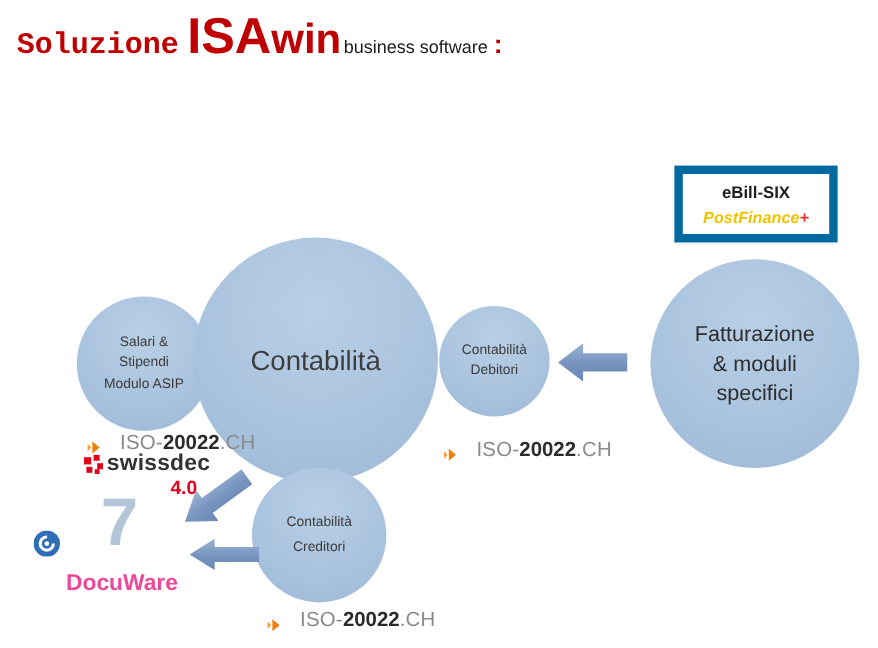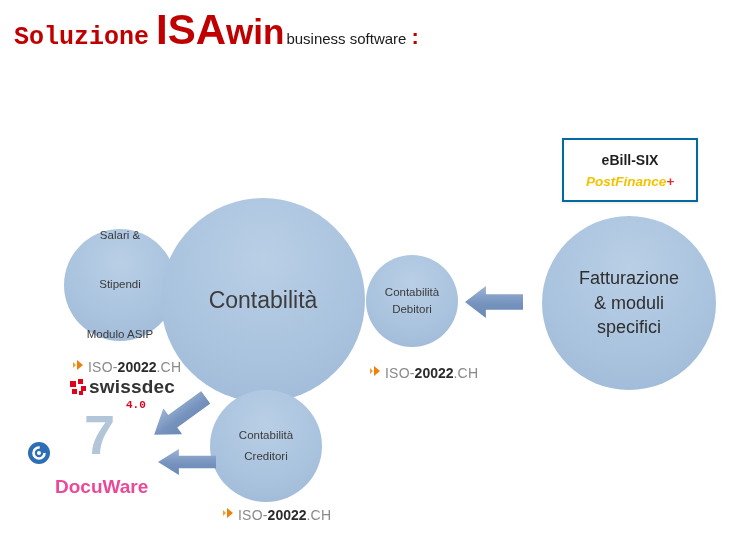--- a/index.html
+++ b/index.html
@@ -16,59 +16,59 @@
 
   
   .circle {
     position:absolute; border-radius:50%;
     background:radial-gradient(circle at 50% 30%, #b9cfe6 0%, #a6c0dc 70%, #9ab5d5 100%);
     display:flex; flex-direction:column; align-items:center; justify-content:center;
     text-align:center; color:#3a3a3a;
   }
   .c-top    { left:209px; top:108px; width:108px; height:108px; font-size:13px;  gap:7px;  z-index:1; }
   .c-center { left:161px; top:198px; width:204px; height:204px; font-size:23px; gap:26px; z-index:2; color:#3d3d3d; }
-  .c-left   { left:64px;  top:229px; width:112px; height:112px; font-size:11.5px; gap:4px; z-index:1;justify-content:space-between; }
+  .c-left   { left:64px;  top:247px; width:112px; height:112px; font-size:11.5px; gap:4px; z-index:1; }
   .c-right  { left:366px; top:255px; width:92px;  height:92px;  font-size:11.5px; gap:4px; z-index:1; }
   .c-bottom { left:210px; top:390px; width:112px; height:112px; font-size:11.5px; gap:8px; z-index:3; }
   .c-far    { left:542px; top:216px; width:174px; height:174px; font-size:18px; gap:4px; z-index:1; color:#2e2e2e; }
 
   
   .ebill {
     position:absolute; left:562px; top:138px; width:136px; height:64px;
-    background:#ffffff; border:2px solid #0369a1; box-shadow:0 1px 3px rgba(0,0,0,0.10);
+    background:#ffffff; border:7px solid #0369a1; box-shadow:0 1px 3px rgba(0,0,0,0.10);
     display:flex; flex-direction:column; align-items:center; justify-content:center; gap:6px; z-index:4;
   }
   .eb-title { font-size:14px; font-weight:bold; color:#1f1f1f; }
   .eb-brand { font-size:13.5px; font-weight:bold; font-style:italic; color:#f2c300; }
   .eb-plus  { color:#e03030; }
 
   
   .arrow {
     position:absolute;
     background:linear-gradient(180deg, #9db4d4 0%, #7693be 55%, #6b89b6 100%);
     clip-path:polygon(0 50%, 36% 0, 36% 26%, 100% 26%, 100% 74%, 36% 74%, 36% 100%);
     filter:drop-shadow(1px 1px 1px rgba(0,0,0,0.18));
   }
   .a-fatturazione { left:465px; top:286px; width:58px; height:32px; z-index:2; }
   .a-diagonal     { left:148px; top:400px; width:64px; height:32px; transform:rotate(-36deg); z-index:4; }
   .a-creditori    { left:158px; top:449px; width:58px; height:26px; z-index:4; }
 
   
-  .iso { position:absolute; display:flex; align-items:flex-start; gap:4px; font-size:14px; white-space:nowrap; z-index:5; }
+  .iso { position:absolute; display:flex; align-items:flex-end; gap:16px; font-size:17px; white-space:nowrap; z-index:5; }
   .iso-gray { color:#8a8a8a; letter-spacing:0.2px; }
   .iso-bold { color:#2b2b2b; font-weight:bold; }
   .iso-1 { left:72px;  top:359px; }
   .iso-2 { left:369px; top:365px; }
   .iso-3 { left:222px; top:507px; }
 
   
   .swissdec { position:absolute; left:70px; top:376px; width:130px; height:40px; z-index:5; }
   .sd-row { display:flex; align-items:center; gap:3px; }
   .sd-name { font-size:19px; font-weight:600; color:#333333; letter-spacing:0.2px; }
-  .sd-version { position:absolute; left:56px; top:23px; font-size:11px; font-weight:bold; color:#e2001a;font-family:Liberation Mono, monospace; }
+  .sd-version { position:absolute; left:72px; top:23px; font-size:16px; font-weight:bold; color:#e2001a; }
 
   
   .docuware { position:absolute; left:24px; top:406px; width:160px; height:72px; z-index:5; }
   .dw-seven { position:absolute; left:60px; top:-4px; font-size:56px; font-weight:bold; color:#b3c5d9; z-index:1; }
   .dw-icon  { position:absolute; left:4px; top:36px; width:22px; height:22px; z-index:2; }
   .dw-name  { position:absolute; left:31px; top:38px; font-size:19px; font-weight:bold; color:#ec4899; z-index:2;margin-top:32px; }
 
   .bline { line-height:1.15; }
 </style>
 </head>

